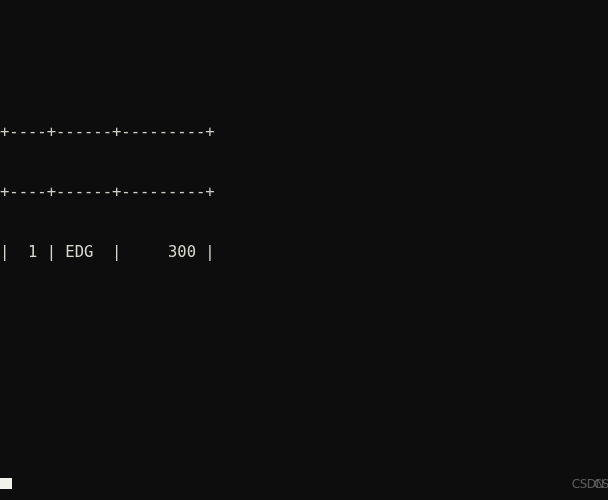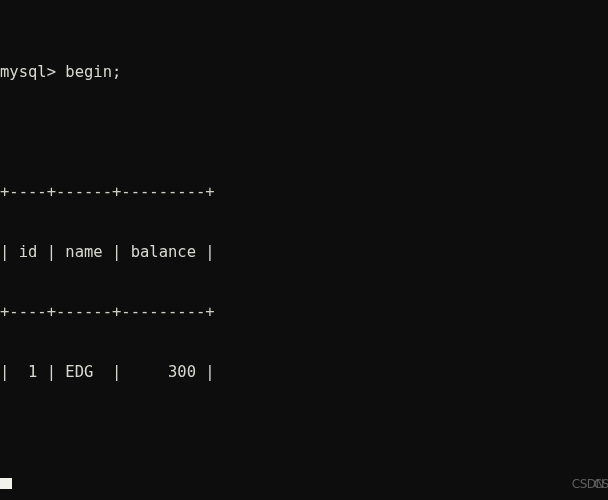--- a/index.html
+++ b/index.html
@@ -66,24 +66,22 @@
     opacity: 0.9;
   }
 </style>
 </head>
 <body>
 
 <div id="terminal">
 
   <div id="screen">
 
-    <div class="line">mysql&gt; begin;</div>
     <div class="line blank"></div>
     <div class="line rule">+----+------+---------+</div>
-    <div class="line">| id | name | balance |</div>
     <div class="line rule">+----+------+---------+</div>
     <div class="line">|  1 | EDG  |     300 |</div>
     
     
     
     
     
     
     
     

